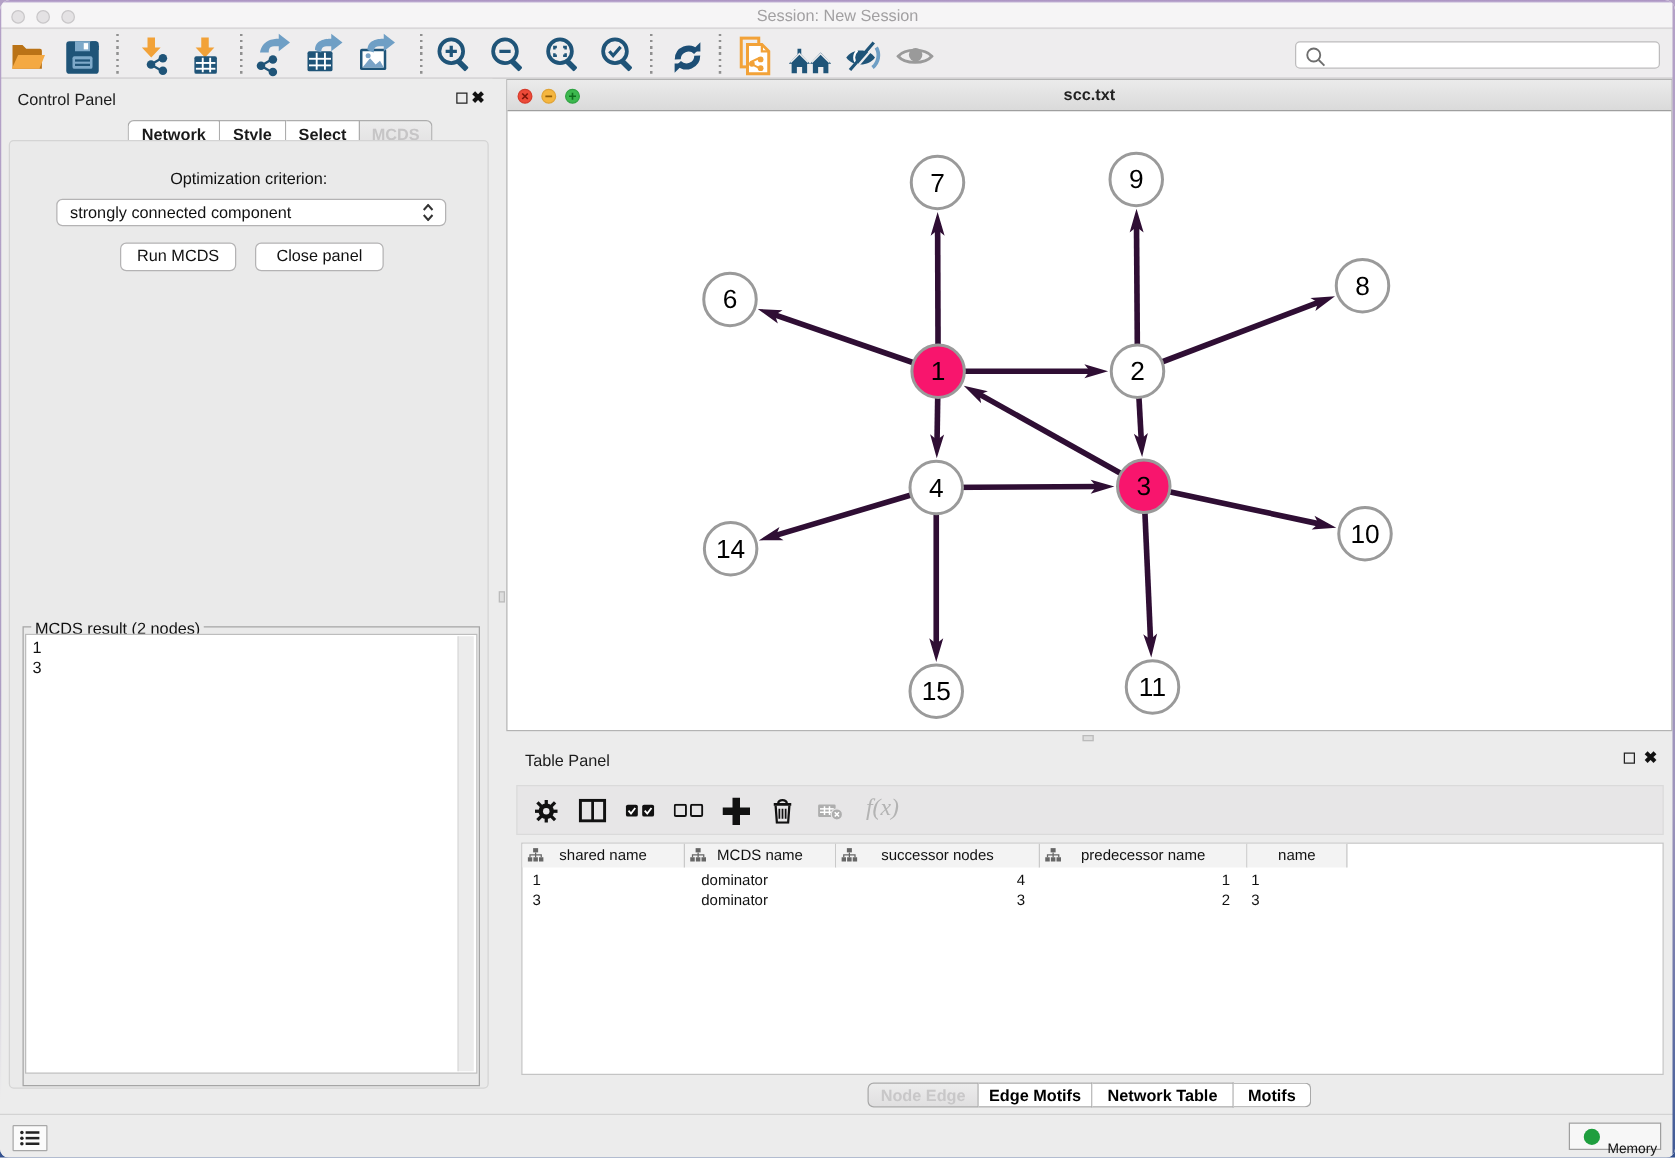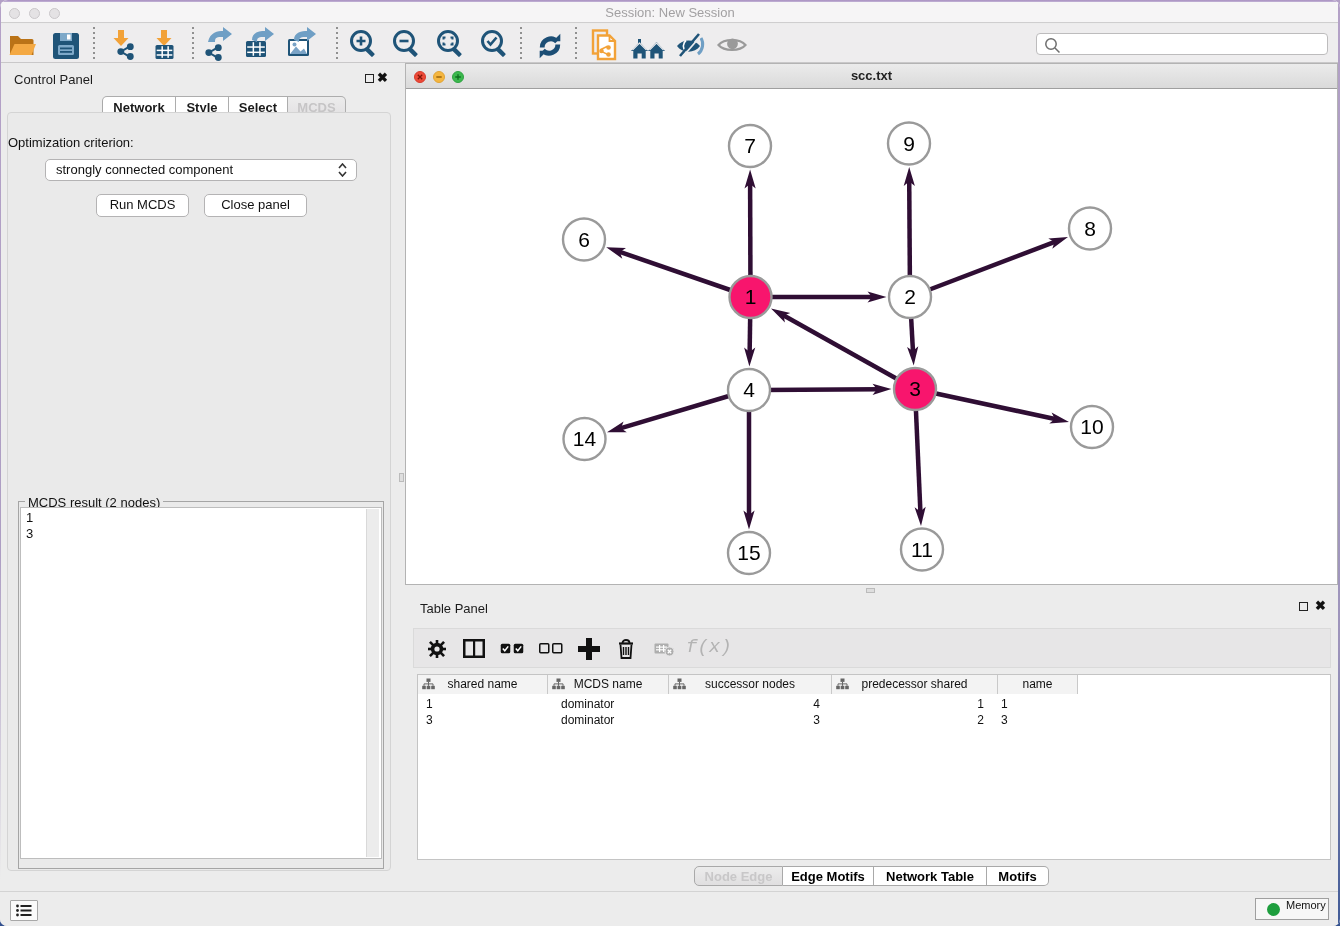--- a/index.html
+++ b/index.html
@@ -32,21 +32,21 @@
 .float-ico { position:absolute; width:9px; height:9px; border:1.6px solid #222; }
 .x-ico { position:absolute; font-size:13px; font-weight:bold; color:#111; }
 .tabstrip { position:absolute; display:flex;padding-left:25px; }
 .tab { font-size:13px; font-weight:bold; color:#1a1a1a; background:#fff; border:1px solid #adadad; border-left:none;
   height:22px; line-height:21px; text-align:center; }
 .tab.first { border-left:1px solid #a9a9a9; border-radius:5px 0 0 5px; }
 .tab.last { border-radius:0 5px 5px 0; }
 .tab.sel { background:linear-gradient(#eceBec,#e2e1e2); background:linear-gradient(#ececec,#e2e1e2); color:#c6c5c6; }
 #cp-content { position:absolute; left:7px; top:49px; width:384px; height:759px;
   background:#eaeaea; border:1px solid #d4d4d4; border-radius:4px; }
-#opt-label { position:absolute; top:22px; width:100%; text-align:left; font-size:13px; color:#111; }
+#opt-label { position:absolute; top:22px; width:100%; text-align:center; font-size:13px; color:#111; }
 #dropdown { position:absolute; left:37px; top:46px; width:312px; height:22px; background:#fff;
   border:1px solid #b4b3b4; border-radius:5px; font-size:13px; color:#111;
   line-height:20px; padding-left:10px; }
 .btn { position:absolute; top:81px; height:23px; background:#fff; border:1px solid #b4b3b4;
   border-radius:5px; font-size:13px; color:#111; text-align:center; line-height:19px; }
 #mcds-group { position:absolute; left:10px; top:382px; width:366px; height:370px; }
 #mcds-border { position:absolute; left:0; top:6px; width:100%; height:368px; border:1px solid #a5a5a5; }
 #mcds-legend { position:absolute; left:7px; top:0; background:#eaeaea; padding:0 3px; font-size:13px; color:#111; }
 #mcds-text { position:absolute; left:2px; top:12px; width:362px; height:352px; background:#fff;
   border:1px solid #bdbdbd; font-size:13px; color:#111; line-height:16px; padding:2px 0 0 5px; }
@@ -379,21 +379,21 @@
         </svg>
 <svg style="position:absolute;left:240px;top:12px;" width="21" height="16" viewBox="0 0 21 16">
           <rect x="0.5" y="2.5" width="14" height="10" rx="1" fill="#aeaeae"></rect>
 <rect x="2" y="5.5" width="11" height="1.2" fill="#fff"></rect>
           <rect x="2" y="8.2" width="11" height="1.2" fill="#fff"></rect>
 <rect x="5" y="4" width="1.2" height="7" fill="#fff"></rect>
           <rect x="9" y="4" width="1.2" height="7" fill="#fff"></rect>
 <circle cx="15.5" cy="10.5" r="4.5" fill="#aeaeae" stroke="#e7e6e7" stroke-width="1"></circle>
 <path d="M13.8 8.8 l3.4 3.4 M17.2 8.8 l-3.4 3.4" stroke="#fff" stroke-width="1.3"></path>
         </svg>
-<div style="position:absolute;left:272px;top:7px;width:40px;text-align:left;font-family:Liberation Mono, monospace;font-style:italic;font-size:19px;color:#b3b3b3;">f(x)</div>
+<div style="position:absolute;left:272px;top:7px;width:40px;text-align:center;font-family:Liberation Serif, serif;font-style:italic;font-size:19px;color:#b3b3b3;">f(x)</div>
       </div>
     <div id="ttable">
         <div class="th" style="left:0px;width:130px;">shared name</div>
 <svg style="position:absolute;left:4px;top:3px;" width="13" height="12" viewBox="0 0 13 12">
 <g fill="#666">
             <rect x="4.5" y="0.5" width="4" height="3.4"></rect>
             <rect x="0.2" y="7.8" width="3.6" height="3.4"></rect>
             <rect x="4.7" y="7.8" width="3.6" height="3.4"></rect>
             <rect x="9.2" y="7.8" width="3.6" height="3.4"></rect>
           </g>
@@ -418,21 +418,21 @@
 <g fill="#666">
             <rect x="4.5" y="0.5" width="4" height="3.4"></rect>
             <rect x="0.2" y="7.8" width="3.6" height="3.4"></rect>
             <rect x="4.7" y="7.8" width="3.6" height="3.4"></rect>
             <rect x="9.2" y="7.8" width="3.6" height="3.4"></rect>
           </g>
 <g stroke="#666" fill="none">
             <path d="M6.5 3.9 v2 M2 7.8 v-1.9 h9 v1.9 M6.5 5.9 v1.9"></path>
           </g>
         </svg>
-<div class="th" style="left:414px;width:166px;">predecessor shared</div>
+<div class="th" style="left:414px;width:166px;">predecessor name</div>
 <svg style="position:absolute;left:418px;top:3px;" width="13" height="12" viewBox="0 0 13 12">
 <g fill="#666">
             <rect x="4.5" y="0.5" width="4" height="3.4"></rect>
             <rect x="0.2" y="7.8" width="3.6" height="3.4"></rect>
             <rect x="4.7" y="7.8" width="3.6" height="3.4"></rect>
             <rect x="9.2" y="7.8" width="3.6" height="3.4"></rect>
           </g>
 <g stroke="#666" fill="none">
             <path d="M6.5 3.9 v2 M2 7.8 v-1.9 h9 v1.9 M6.5 5.9 v1.9"></path>
           </g>
@@ -464,16 +464,16 @@
             <circle cx="1.5" cy="6.5" r="1.4"></circle>
             <circle cx="1.5" cy="11" r="1.4"></circle>
 <rect x="4.5" y="1" width="11" height="2"></rect>
             <rect x="4.5" y="5.5" width="11" height="2"></rect>
             <rect x="4.5" y="10" width="11" height="2"></rect>
           </g>
         </svg>
       </div>
     <div id="membtn">
         <span style="position:absolute;left:11px;top:4px;width:13px;height:13px;border-radius:50%;background:#1e9e3e;"></span>
-        <span style="position:absolute;left:30px;top:0;">Memory</span>
+        <span style="position:absolute;left:30px;top:14px;">Memory</span>
       </div>
   </div>
 </div>
 
 </body></html>

